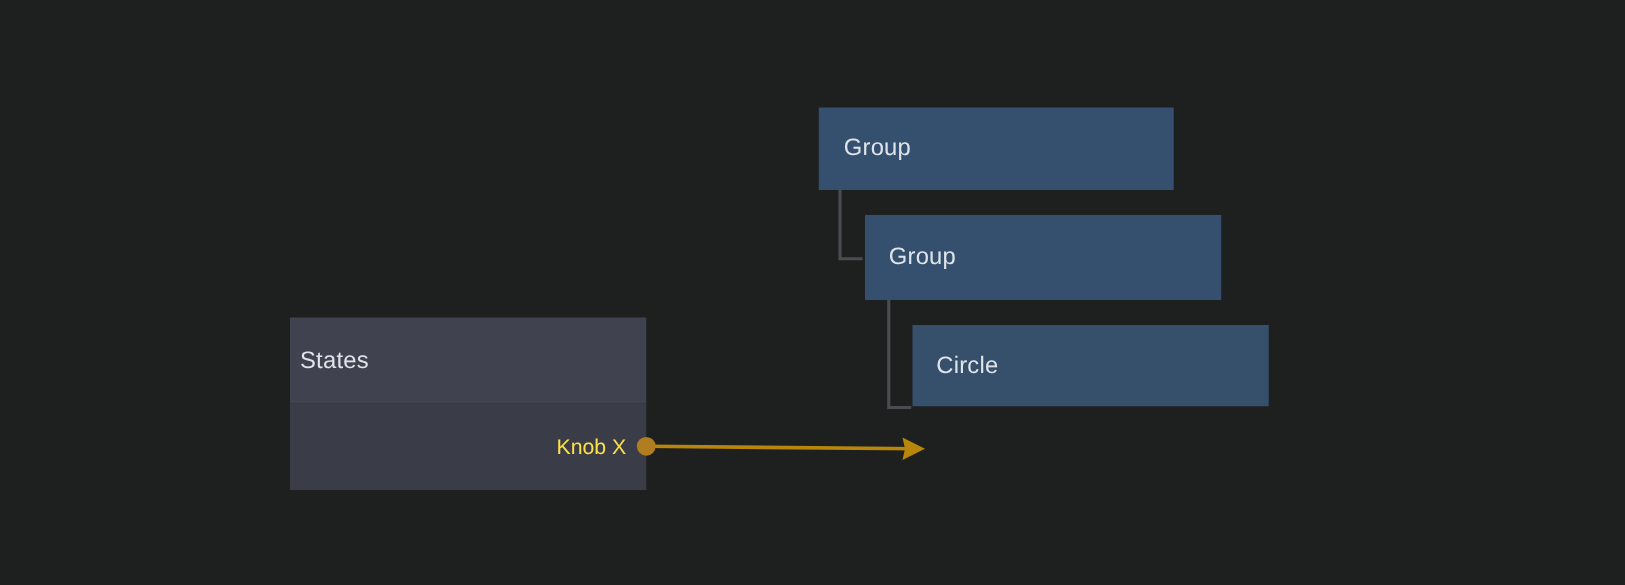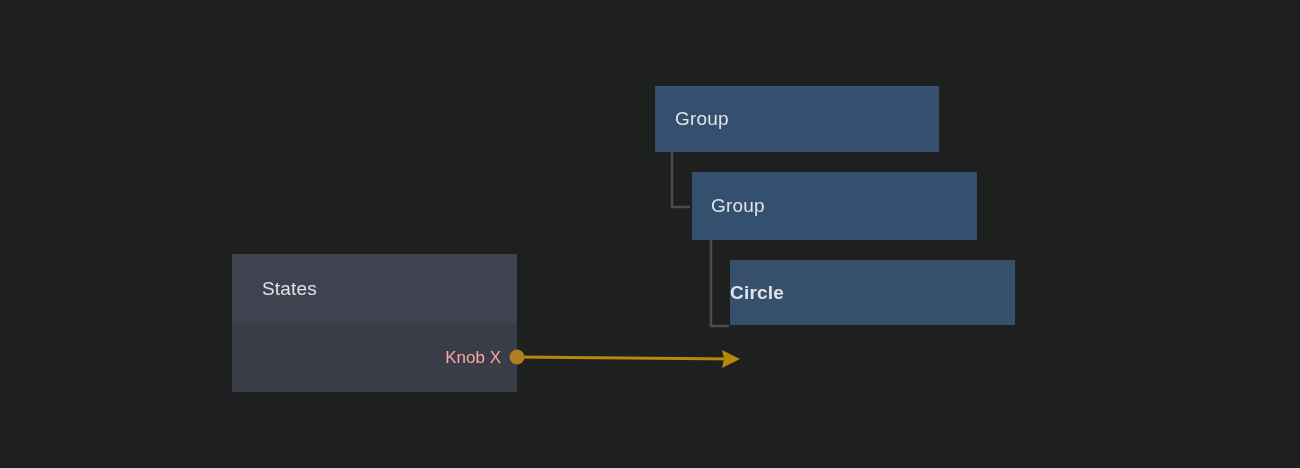--- a/index.html
+++ b/index.html
@@ -45,21 +45,21 @@
     box-sizing: border-box;
   }
   .port-row {
     display: flex;
     align-items: center;
     height: 100%;
     box-sizing: border-box;
   }
   .port-label {
     font-size: 17px;
-    color: #fca5a5;
+    color: #fde047;
     white-space: nowrap;
   }
 
   
   .node-blue .node-header { background: #36506c; }
   .node-blue .node-body   { background: #2f4860; }
   .node-blue.flat .node-header { background: #35506e; }
 
   
   .node-gray .node-header { background: #40434f; }
@@ -105,27 +105,27 @@
     </div>
   </div>
 
   <div class="node node-blue flat" style="left:692px; top:172px; width:285px; height:68px;">
     <div class="node-header" style="height:68px; padding-left:19px;">
       <span class="node-title">Group</span>
     </div>
   </div>
 
   <div class="node node-blue" style="left:730px; top:260px; width:285px; height:133px;">
-    <div class="node-header" style="height:65px; font-weight:bold;">
+    <div class="node-header" style="height:65px; padding-left:19px;">
       <span class="node-title">Circle</span>
     </div>
   </div>
 
   <div class="node node-gray" style="left:232px; top:254px; width:285px; height:138px;">
-    <div class="node-header" style="height:69px; padding-left:30px;">
+    <div class="node-header" style="height:69px; padding-left:8px;">
       <span class="node-title">States</span>
     </div>
     <div class="node-body">
       <div class="port-row out">
         <span class="port-label">Knob X</span>
       </div>
     </div>
   </div>
 
   <svg class="layer over" viewBox="0 0 1300 468">

